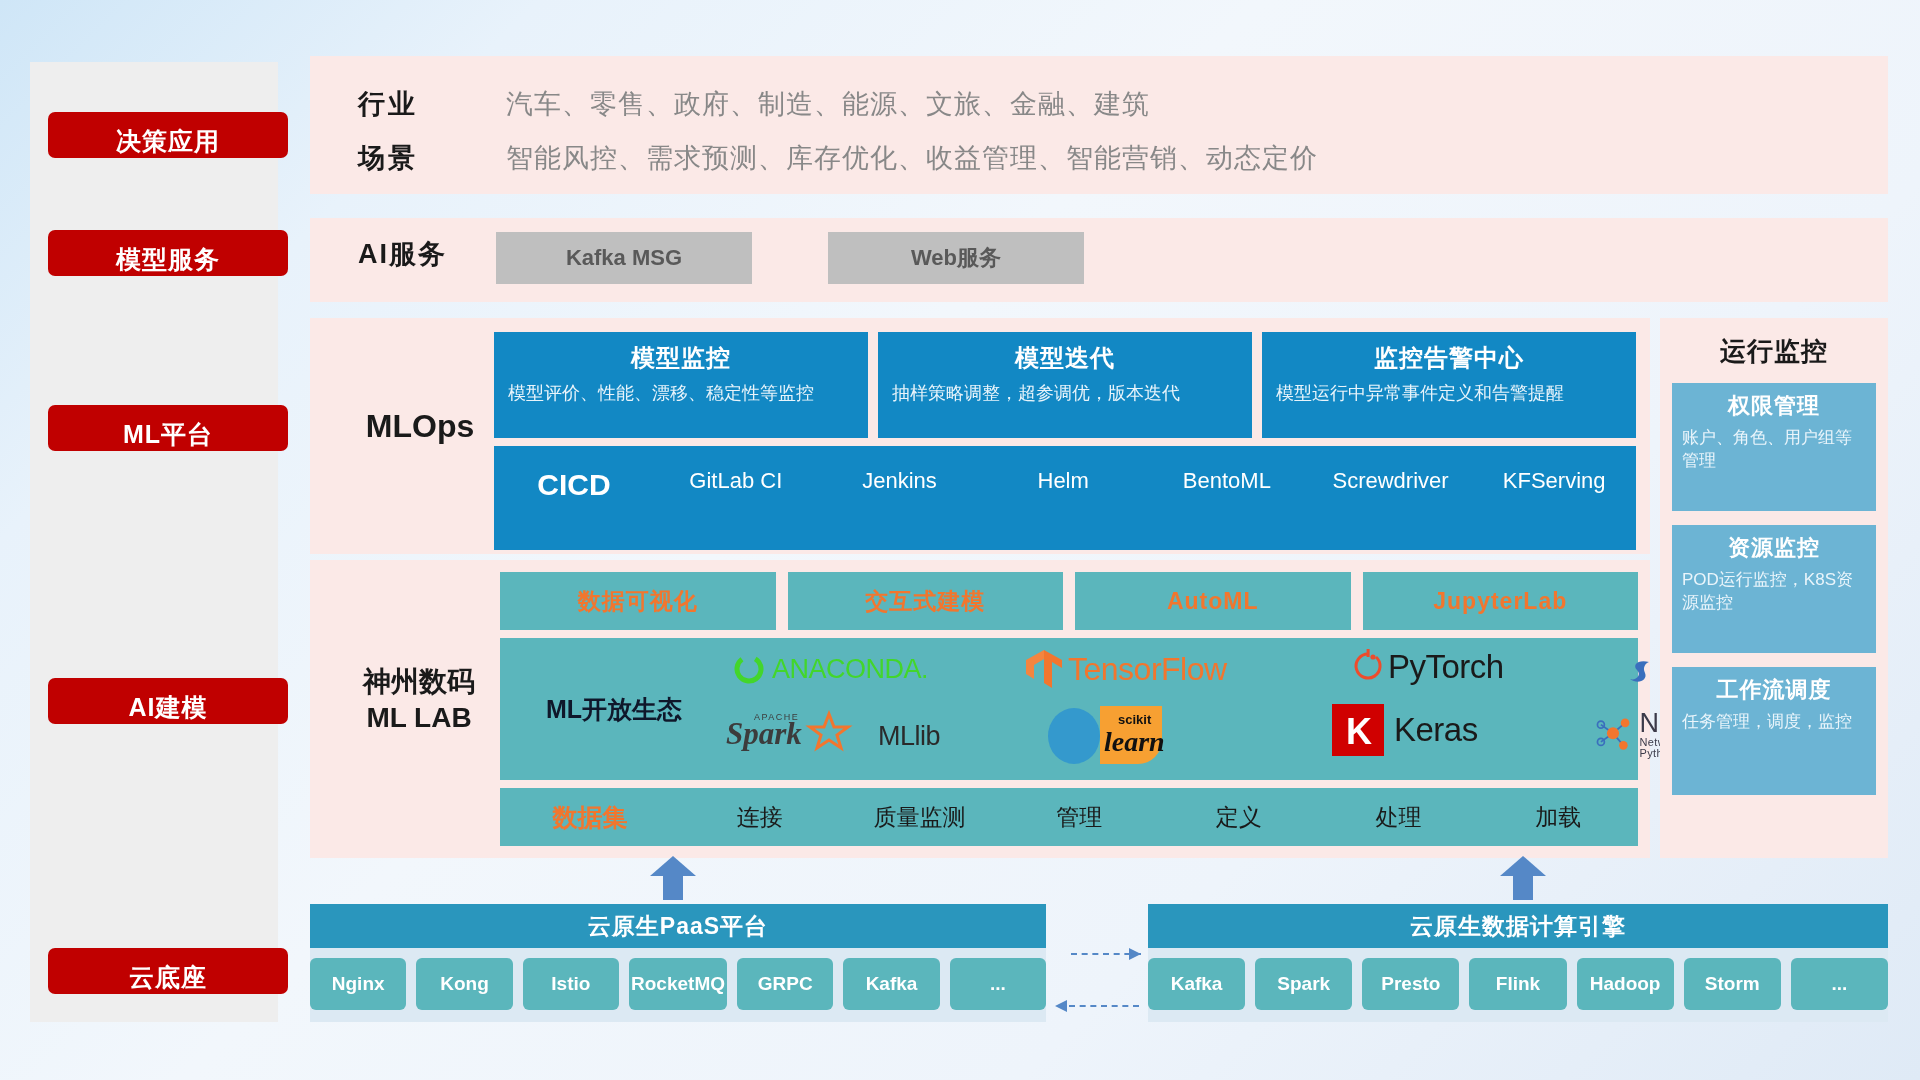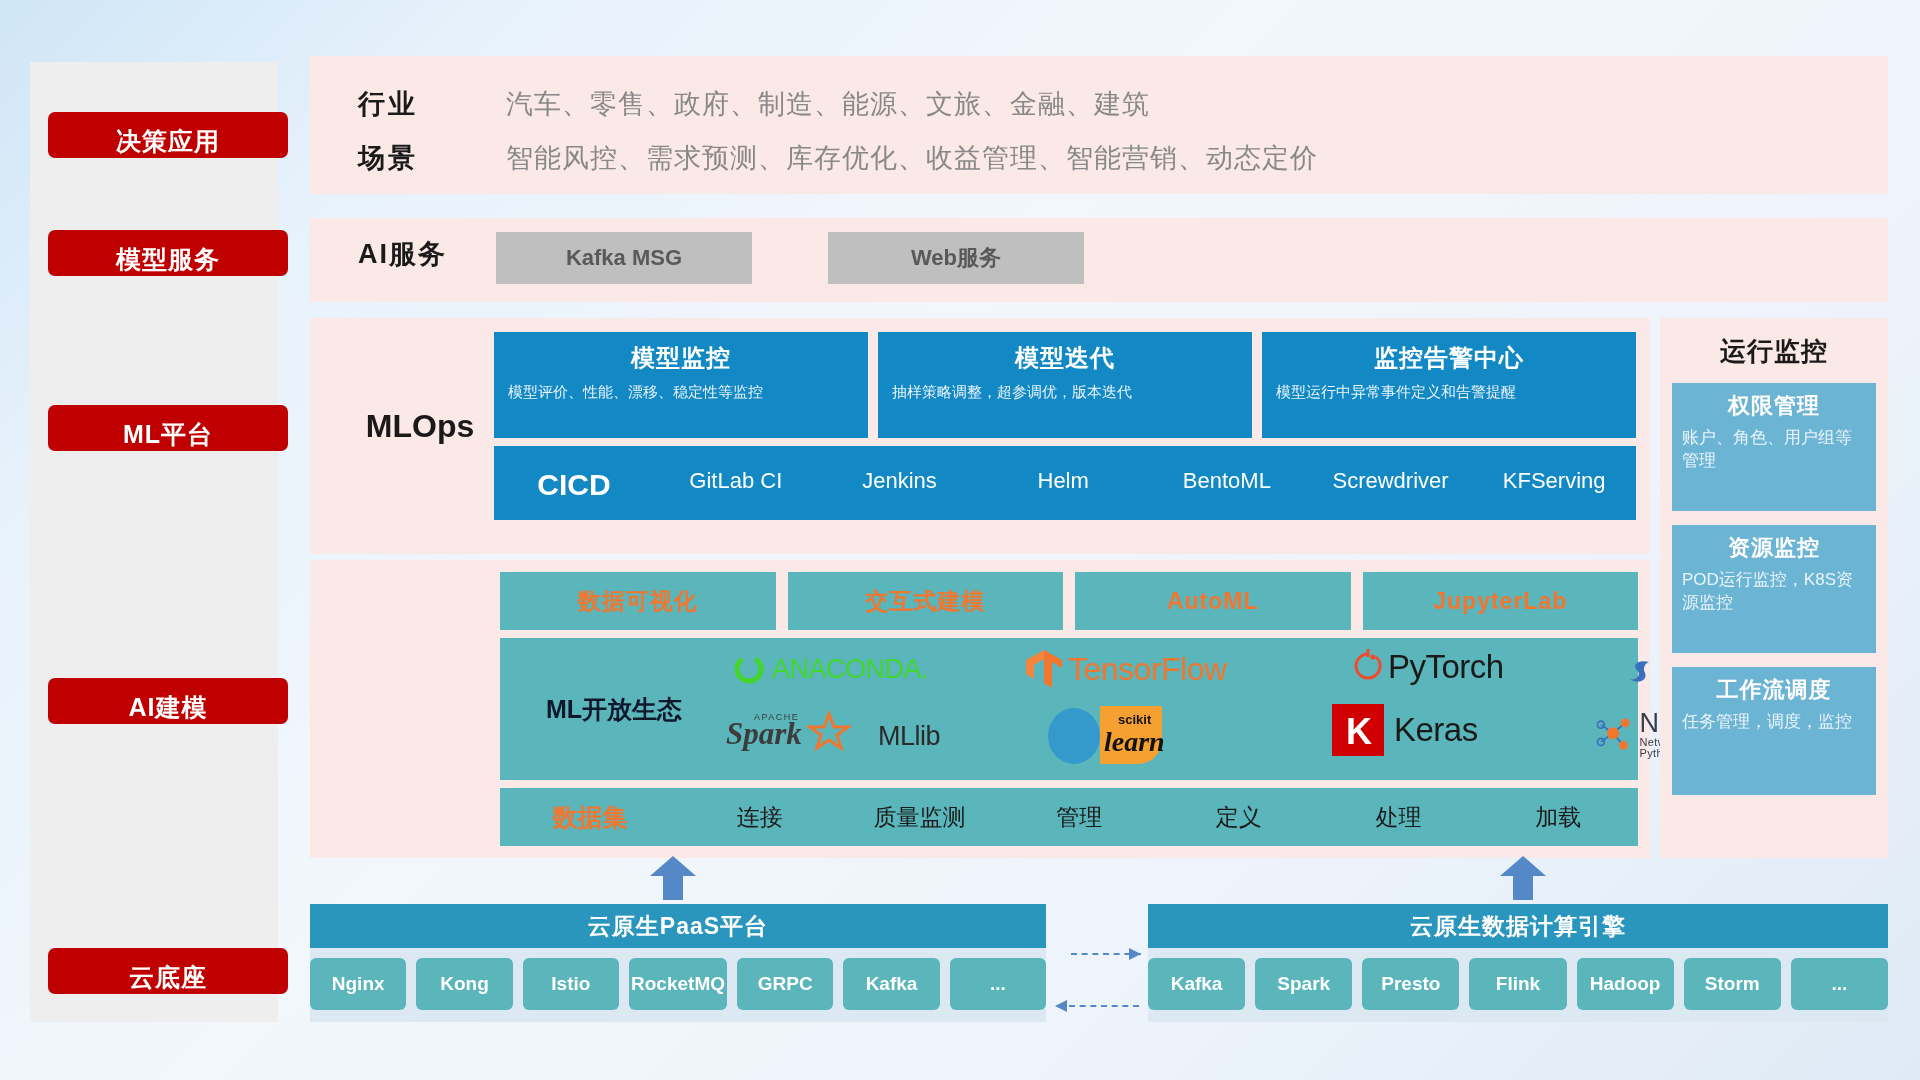--- a/index.html
+++ b/index.html
@@ -46,23 +46,23 @@
   }
 
   
   .row3{left:310px;top:318px;width:1340px;height:236px;}
   .r3key{position:absolute;left:30px;top:90px;width:160px;text-align:center;font-size:32px;font-weight:bold;color:#1a1a1a;}
   .mlops-top{position:absolute;left:184px;top:14px;right:14px;display:flex;gap:10px;}
   .mo{
     flex:1;background:#1288c4;color:#ffffff;padding:10px 14px 12px;box-sizing:border-box;height:106px;
   }
   .mo-h{font-size:24px;font-weight:bold;text-align:center;letter-spacing:1px;margin-bottom:8px;}
-  .mo-d{font-size:15px;line-height:1.32;color:#e8f4fb;}
+  .mo-d{font-size:18px;line-height:1.32;color:#e8f4fb;}
   .cicd{
-    position:absolute;left:184px;top:128px;right:14px;height:74px;background:#1288c4;
+    position:absolute;left:184px;top:128px;right:14px;height:104px;background:#1288c4;
     display:flex;align-items:flex-start;padding-top:22px;box-sizing:border-box;color:#fff;overflow:hidden;
   }
   .cicd-h{width:160px;text-align:center;font-size:30px;font-weight:bold;flex:none;}
   .cicd-i{flex:1;text-align:center;font-size:22px;line-height:1.15;padding:0 2px;}
 
   
   .row4{left:310px;top:560px;width:1340px;height:298px;}
   .r4key{position:absolute;left:20px;top:104px;width:178px;text-align:center;font-size:28px;font-weight:bold;color:#1a1a1a;line-height:1.28;}
   .tools{position:absolute;left:190px;top:12px;right:12px;display:flex;gap:12px;}
   .tool{
@@ -177,20 +177,24 @@
       <div class="cicd-i">GitLab CI</div>
       <div class="cicd-i">Jenkins</div>
       <div class="cicd-i">Helm</div>
       <div class="cicd-i">BentoML</div>
       <div class="cicd-i">Screwdriver</div>
       <div class="cicd-i">KFServing</div>
     </div>
   </div>
 
   <div class="band row4">
+    <div class="r4key">
+      <div>神州数码</div>
+      <div>ML LAB</div>
+    </div>
 
     <div class="tools">
       <div class="tool">数据可视化</div>
       <div class="tool">交互式建模</div>
       <div class="tool">AutoML</div>
       <div class="tool">JupyterLab</div>
     </div>
 
     <div class="eco">
       <div class="eco-h">ML开放生态</div>

